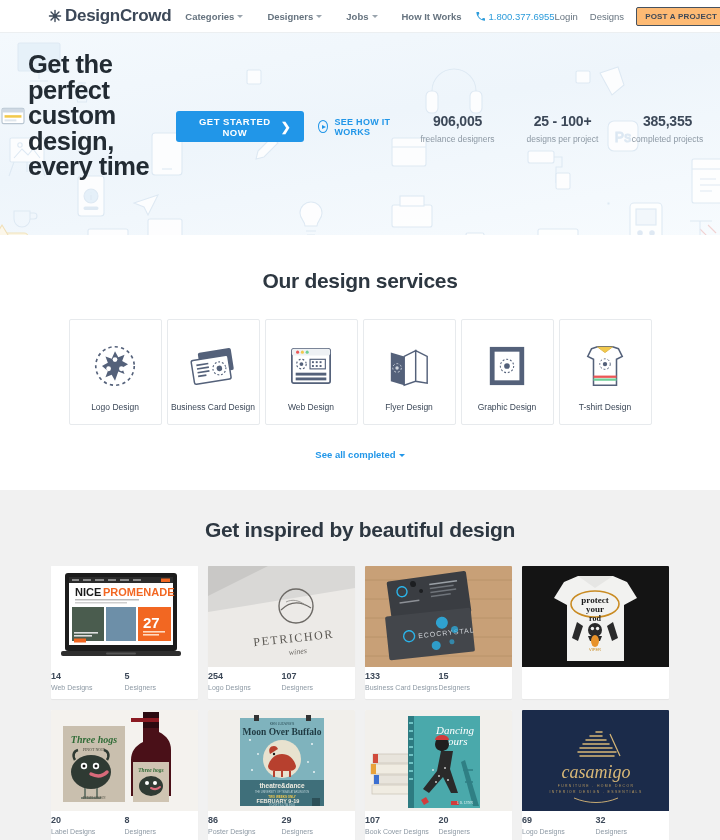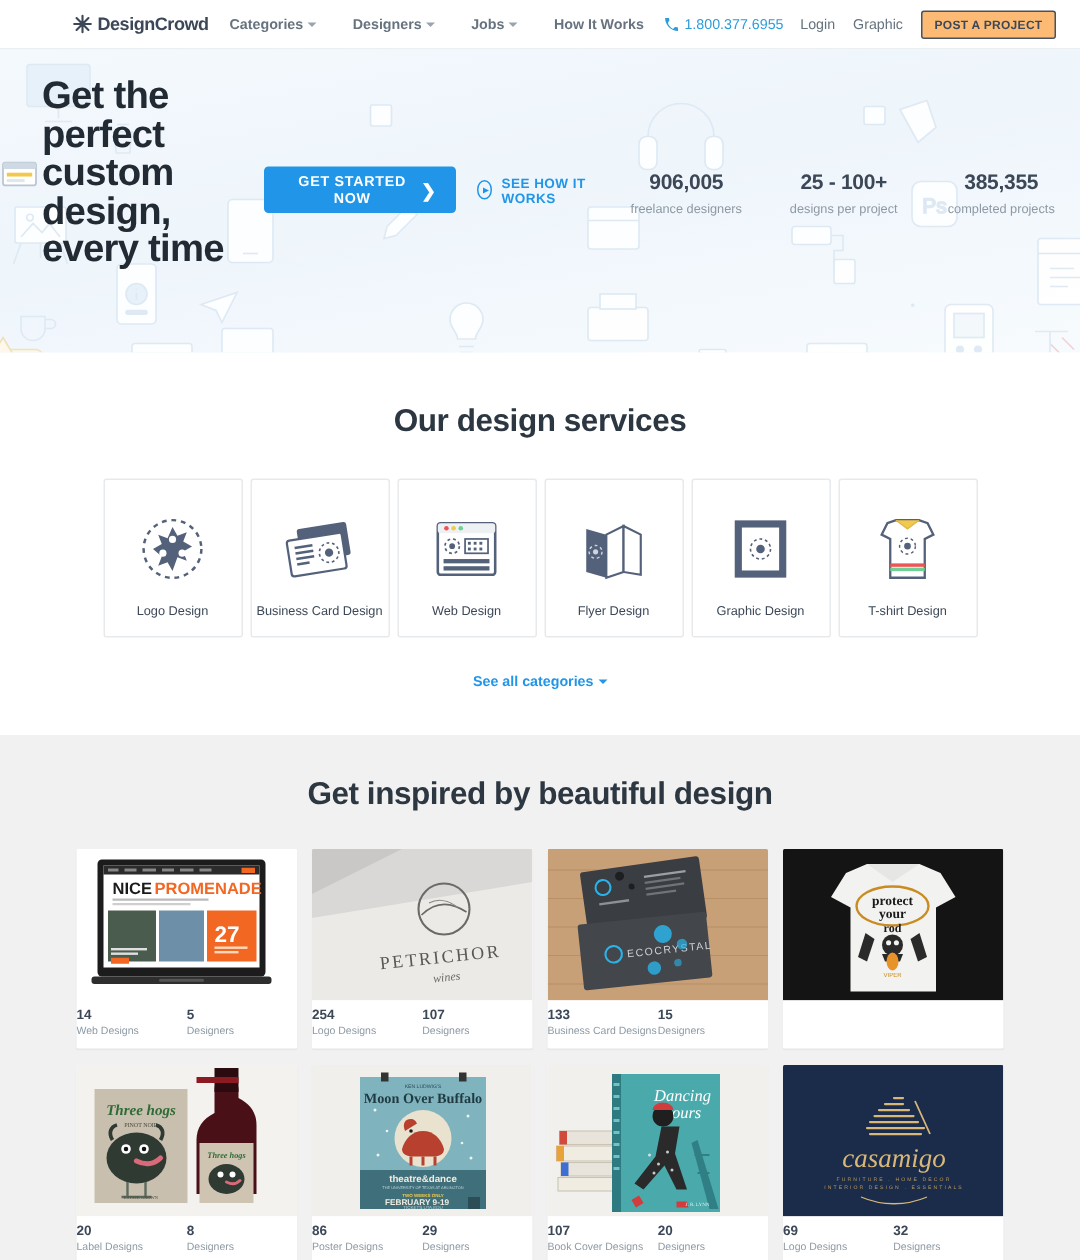--- a/index.html
+++ b/index.html
@@ -17,21 +17,21 @@
     background: #ffffff;
     display: flex;
     align-items: center;
     padding: 0 16px 0 48px;
     border-bottom: 1px solid #eceff1;
     z-index: 30;
   }
   .brand { display: flex; align-items: center; gap: 3px; }
   .brand-mark { width: 14px; height: 14px; position: relative; display:block; }
   .brand-name {
-    font-size: 12px; font-weight: bold; color: #3c4858;
+    font-size: 17px; font-weight: bold; color: #3c4858;
     letter-spacing: -0.3px;
   }
   .nav { display: flex; align-items: flex-end; gap: 24px; margin-left: 14px; font-weight: bold; }
   .nav-item {
     font-size: 9.5px; color: #66737f; display: flex; align-items: center; gap: 3px;
     cursor: pointer; white-space: nowrap;
   }
   .caret { width: 0;height:0;border-left:3px solid transparent;border-right:3px solid transparent;border-top:3.5px solid #9aa4ad; display:inline-block; }
   .phone { display: flex; align-items: center; gap: 4px; font-size: 9.5px; color: #2d9cdb; margin-left: 14px; white-space: nowrap;}
   .phone svg { display:block; }
@@ -163,21 +163,21 @@
     <span>
       <svg width="9" height="9" viewBox="0 0 24 24" fill="#2d9cdb">
         <path d="M6.6 10.8c1.9 3.7 4.9 6.7 8.6 8.6l2.9-2.9c.4-.4.9-.5 1.3-.3 1.4.5 3 .7 4.6.7.7 0 1.2.5 1.2 1.2V22c0 .7-.5 1.2-1.2 1.2C11.6 23.2 1 12.6 1 -.5 1 -1.2 1.5-1.7 2.2-1.7h4.6c.7 0 1.2.5 1.2 1.2 0 1.6.3 3.2.7 4.6.1.4 0 .9-.3 1.3l-1.8 1.8z"></path>
       </svg>
     </span>
     <span>1.800.377.6955</span>
   </div>
 
   <div class="header-right">
     <span class="hr-link">Login</span>
-    <span class="hr-link">Graphic</span>
+    <span class="hr-link">Designs</span>
     <button class="post-btn">POST A PROJECT</button>
   </div>
 </div>
 
 <div class="hero">
   <svg class="hero-bg" viewBox="0 0 720 202" preserveAspectRatio="none">
     <g stroke="#dbe7f2" stroke-width="1.1" fill="none" opacity="0.85">
 
       <rect x="18" y="10" width="42" height="28" rx="2" fill="#e4f0f9"></rect>
       <path d="M39 38v8M30 48h18"></path>
@@ -408,21 +408,21 @@
           <rect x="12" y="34" width="24" height="2.4" fill="#eb5757"></rect>
           <rect x="12" y="37" width="24" height="2.4" fill="#6fcf97"></rect>
         </svg>
       </div>
       <div class="card-lbl">T-shirt Design</div>
     </div>
 
   </div>
 
   <div class="see-all">
-    <span>See all categories</span><i class="cv"></i>
+    <span>See all completed</span><i class="cv"></i>
   </div>
 </div>
 
 <div class="inspire">
   <h2 class="sec-title">Get inspired by beautiful design</h2>
 
   <div class="gallery">
 
     <div class="gitem">
       <span class="gimg">

